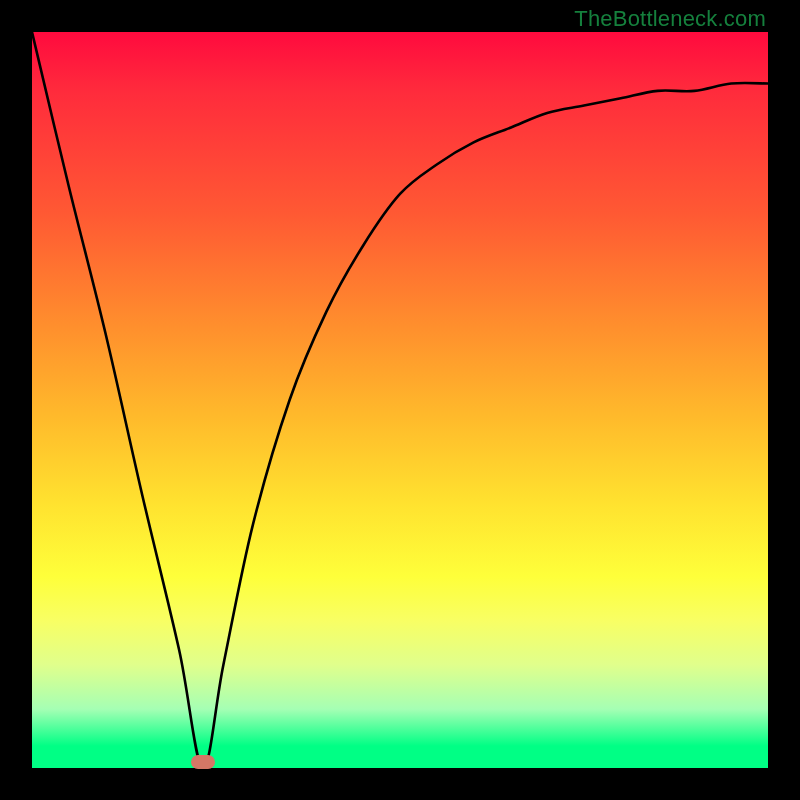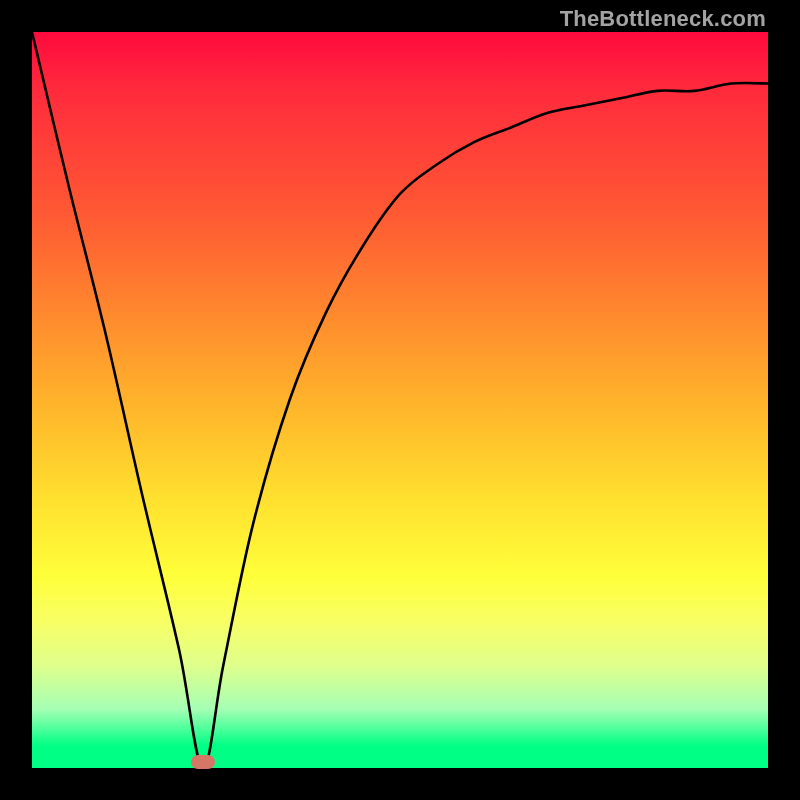--- a/index.html
+++ b/index.html
@@ -38,25 +38,24 @@
       #e0ff8c 86%,
       #a5ffb4 92%,
       #00ff85 97%,
       #00ff85 100%
     );
   }
   .watermark {
     position: absolute;
     top: 6px;
     right: 34px;
-    color: #a3a3a3;
+    color: #15803d;
     font-size: 22px;
     letter-spacing: 0.2px;
     user-select: none;
-    font-weight: bold;
   }
   svg.curve {
     position: absolute;
     top: 0;
     left: 0;
     width: 736px;
     height: 736px;
   }
   .curve path {
     fill: none;

